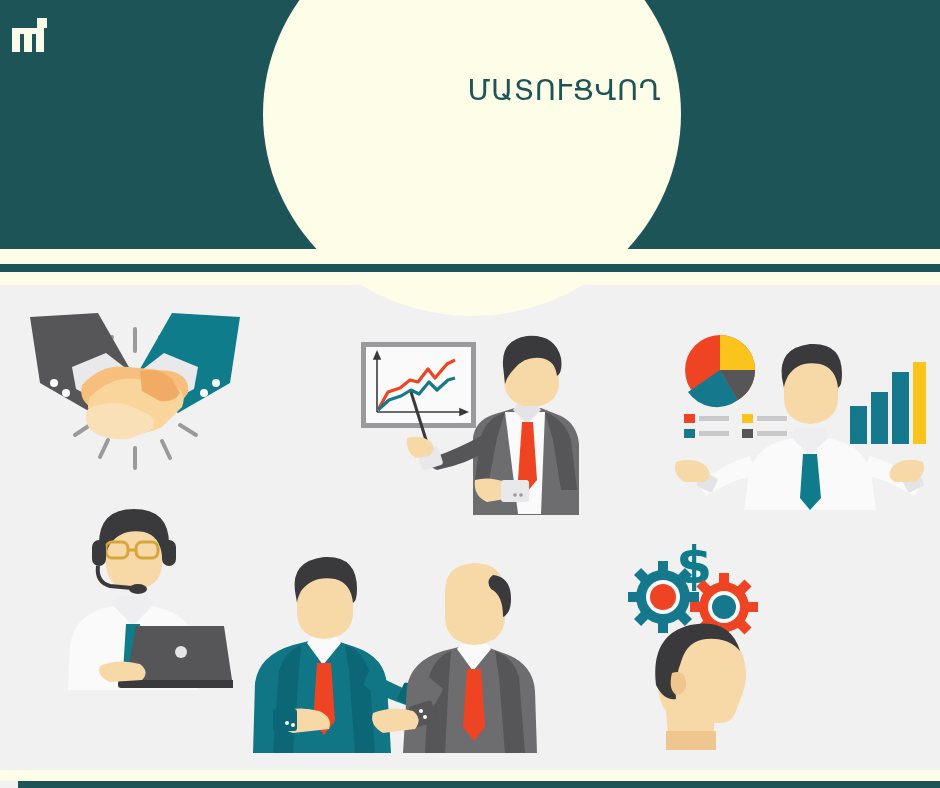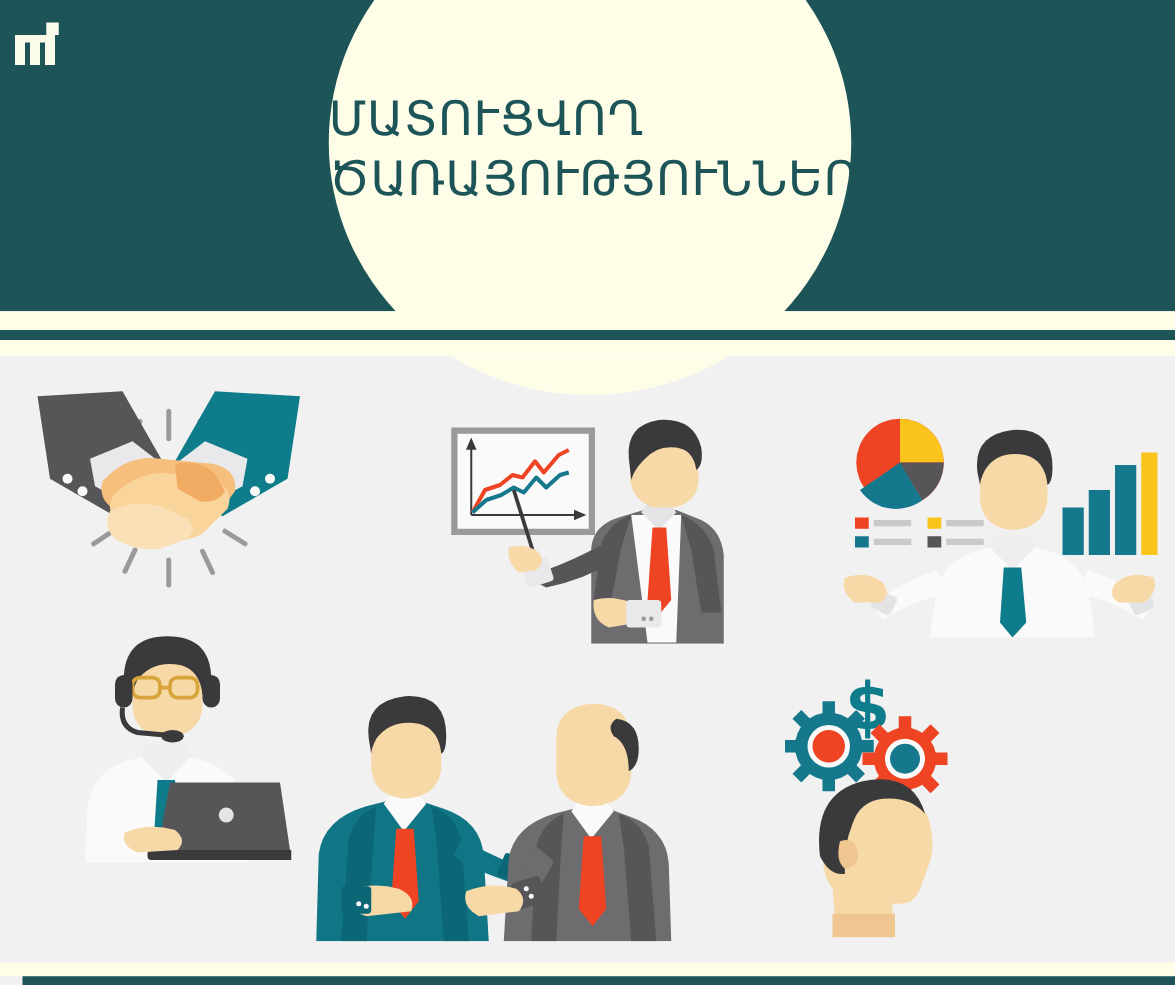--- a/index.html
+++ b/index.html
@@ -59,23 +59,23 @@
     position: absolute;
     left: 263px; top: -88px;
     width: 418px; height: 404px;
     background: #fdfde8;
     border-radius: 50%;
   }
   .title-text {
     position: absolute;
     left: 263px; top: 72px;
     width: 398px;
-    text-align: left;
+    text-align: right;
     color: #1d5457;
-    font-size: 38px;
+    font-size: 29px;
     font-weight: 400;
     line-height: 1.25;
     letter-spacing: 0.5px;
   }
   .title-text .line { display: block; }
 
   
   .divider-cream-a {
     position: absolute; left: 0; top: 249px;
     width: 940px; height: 15px; background: #fdfde8;
@@ -127,21 +127,20 @@
     <div class="m-left"></div>
     <div class="m-mid"></div>
     <div class="i-stem"></div>
     <div class="i-dot"></div>
   </div>
 
   <div class="title-circle"></div>
 
   <div class="title-text">
     <span class="line">ՄԱՏՈՒՑՎՈՂ</span>
-    <span class="line">ԾԱՌԱՅՈՒԹՅՈՒՆՆԵՐ</span>
   </div>
 
   <div class="divider-cream-a"></div>
   <div class="divider-teal"></div>
   <div class="divider-cream-b"></div>
 
   <div class="body-area">
     <div class="circle-bleed"></div>
 
     <svg class="art" style="left:20px; top:20px;" width="230" height="175" viewBox="0 0 230 175">

